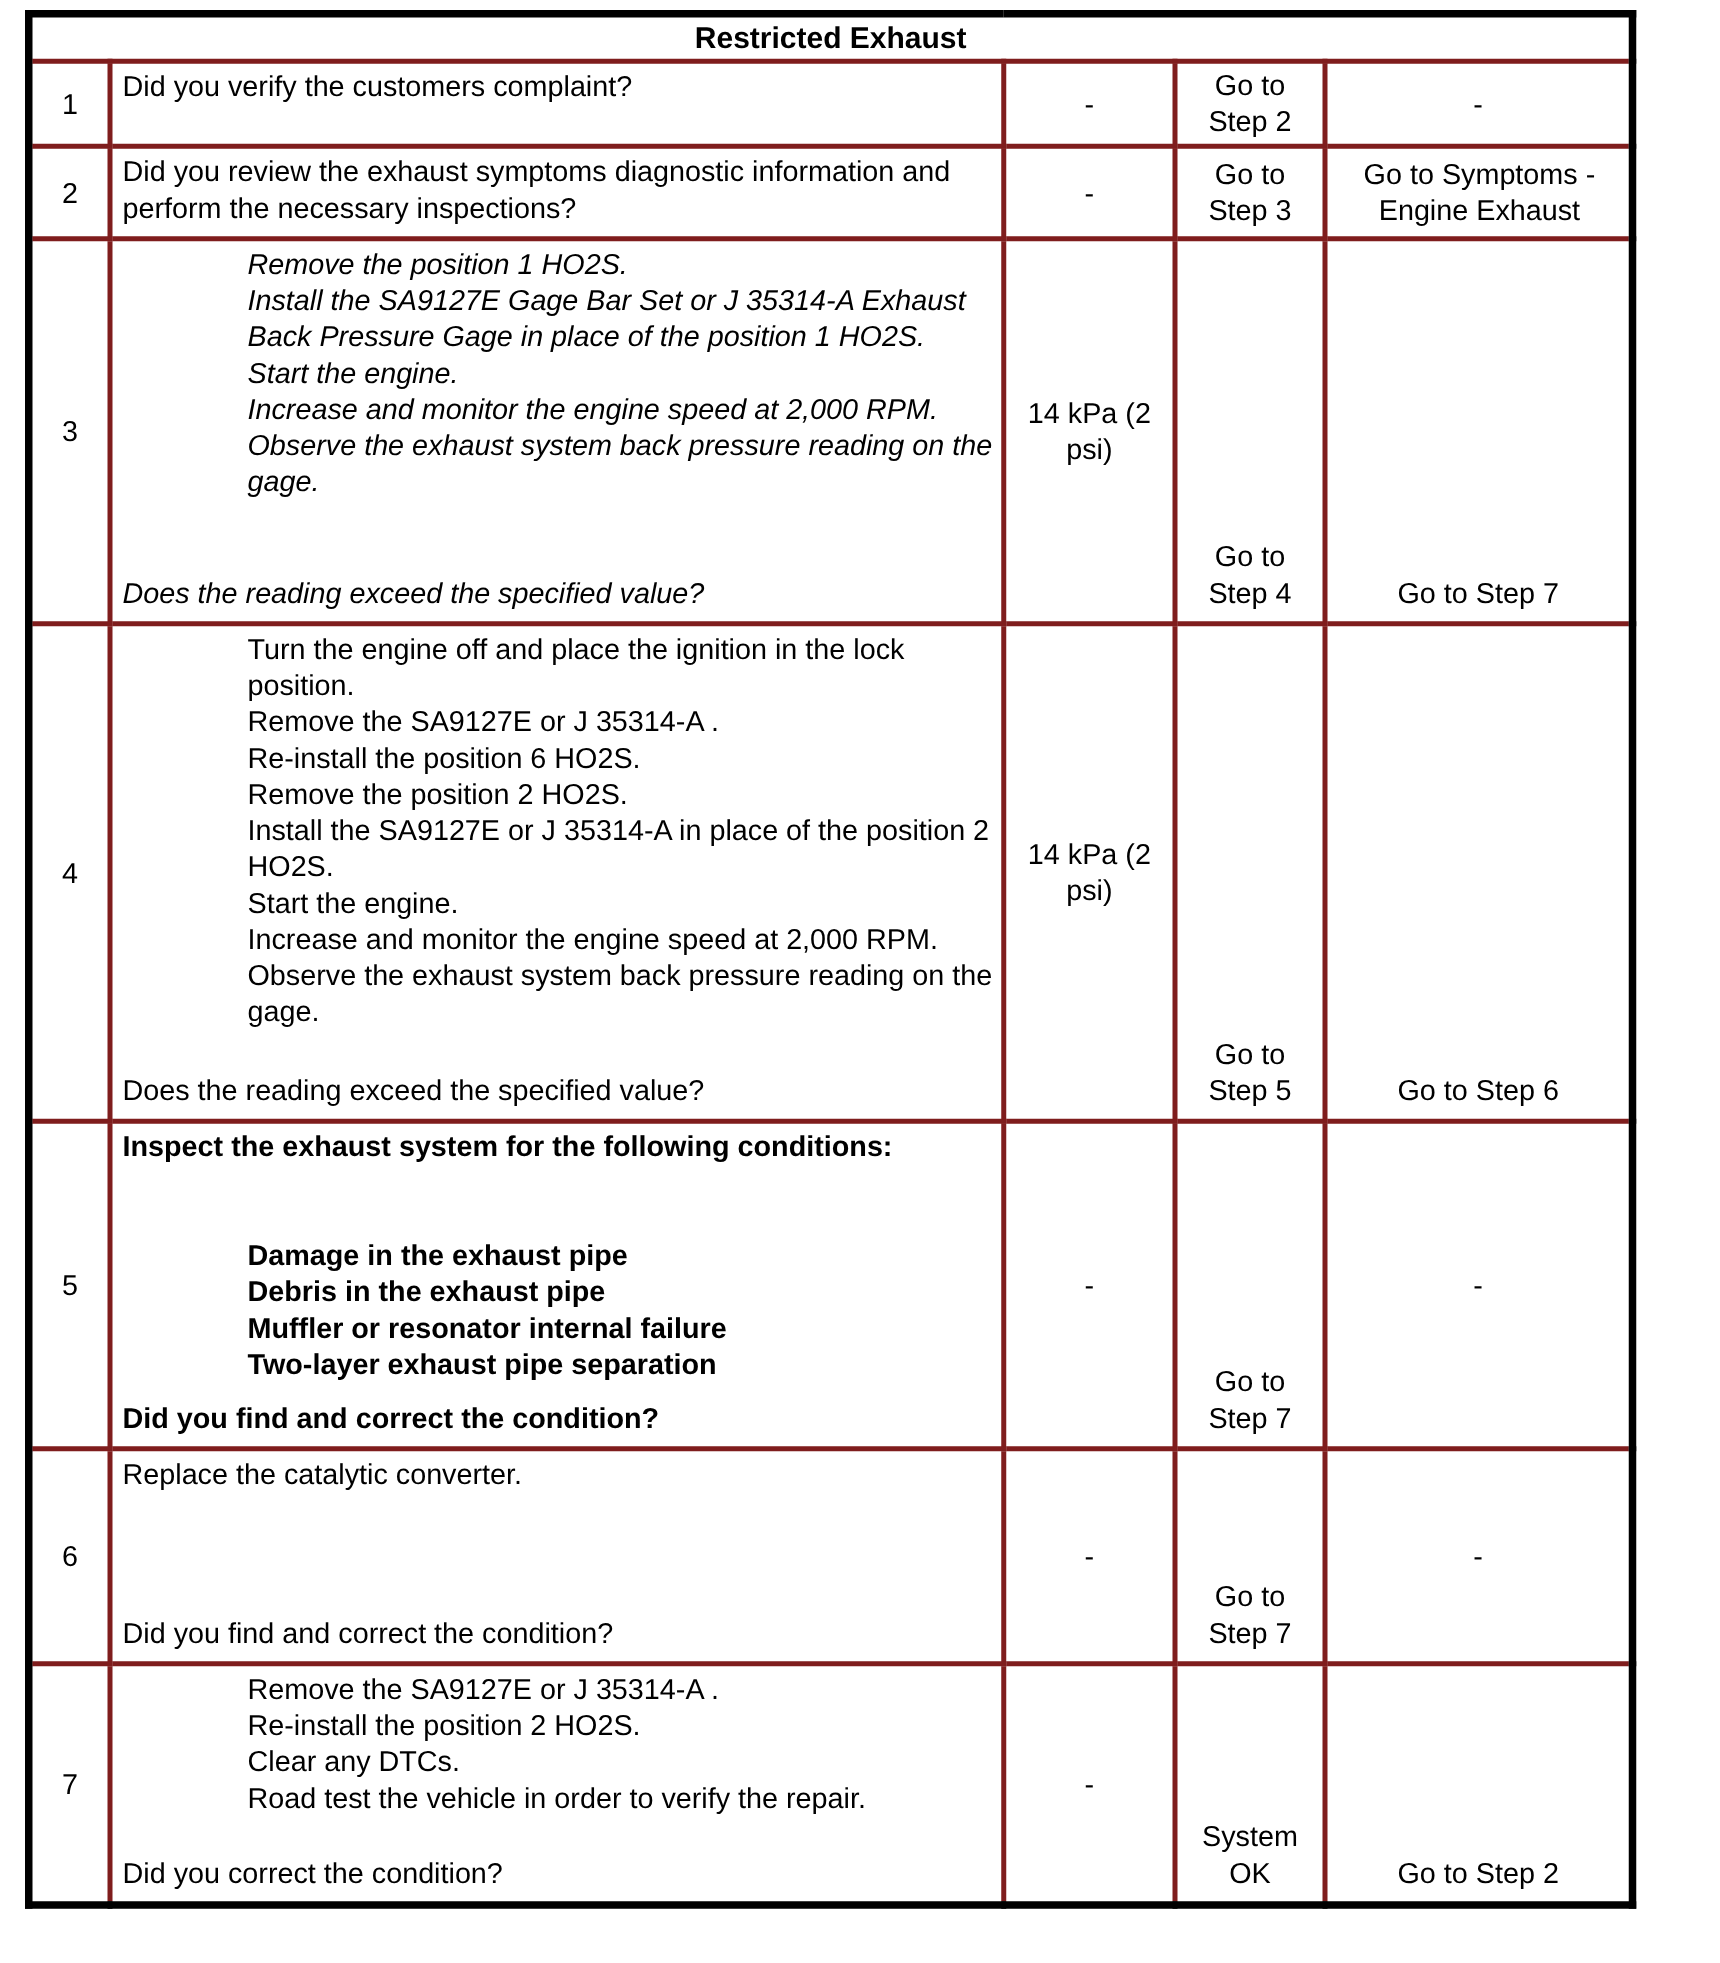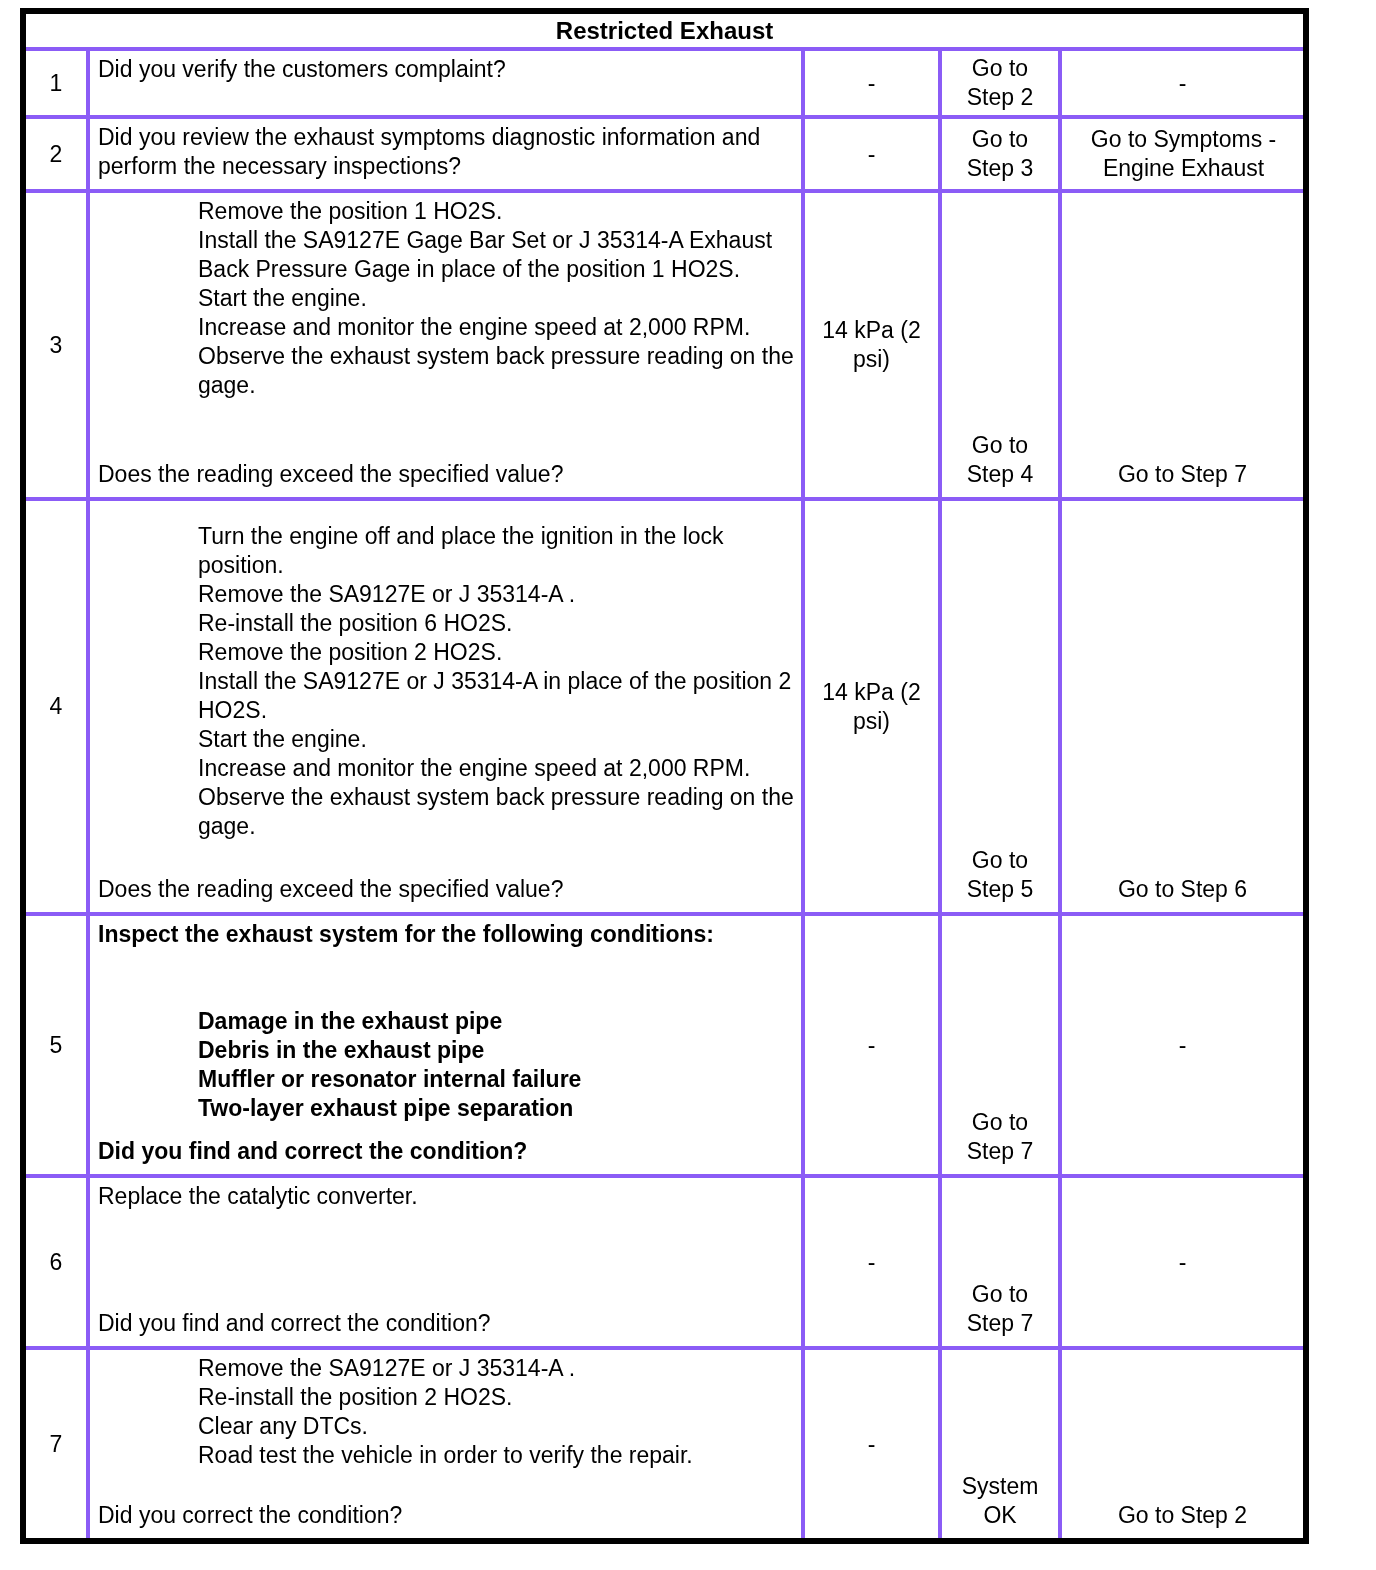--- a/index.html
+++ b/index.html
@@ -16,21 +16,21 @@
     box-sizing: border-box;
     padding: 8px 0 0 20px;
   }
   table.diag {
     border-collapse: collapse;
     table-layout: fixed;
     width: 1283px;
     border: 6px solid #000;
   }
   td, th {
-    border: 4px solid #8b5cf6;
+    border: 4px solid #7f1d1d;
     font-size: 23px;
     line-height: 29px;
     padding: 2px 6px;
     vertical-align: top;
     overflow: hidden;
     word-wrap: break-word;
   }
   tr.r-title  { height: 37px; }
   tr.r-head   { height: 40px; }
   tr.r1       { height: 68px; }
@@ -81,22 +81,22 @@
     white-space: pre-line;
     padding-bottom: 8px;
   }
   td.c-action {
     padding: 4px 6px 8px 8px;
   }
   .fx {
     display: flex;
     flex-direction: column;
   }
-  .fx3 { height: 292px; }
-  .fx4 { height: 382px; margin-top: 17px; }
+  .fx3 { height: 292px; font-style: italic; }
+  .fx4 { height: 382px; }
   .fx5 { height: 246px; font-weight: bold; }
   .fx6 { height: 156px; }
   .fx7 { height: 176px; }
   .list { margin-left: 100px; }
   .q    { margin-top: auto; }
   .gap  { height: 58px; }
 </style>
 </head>
 <body>
 

